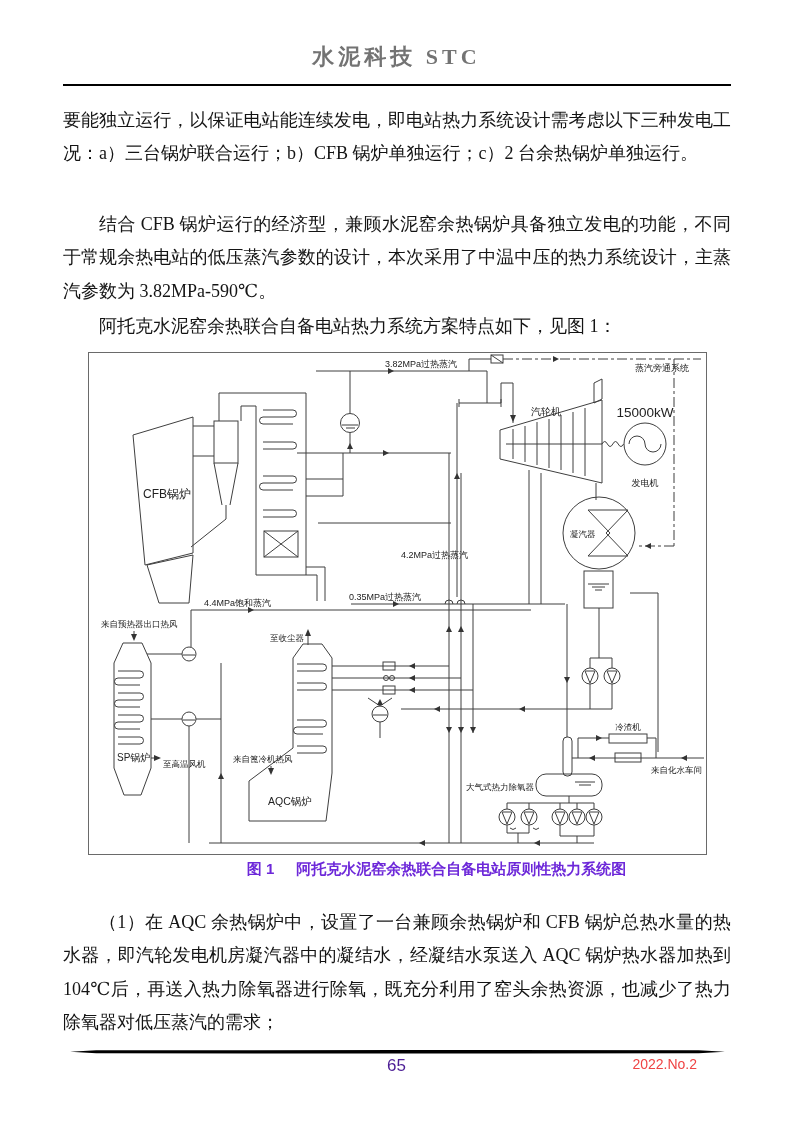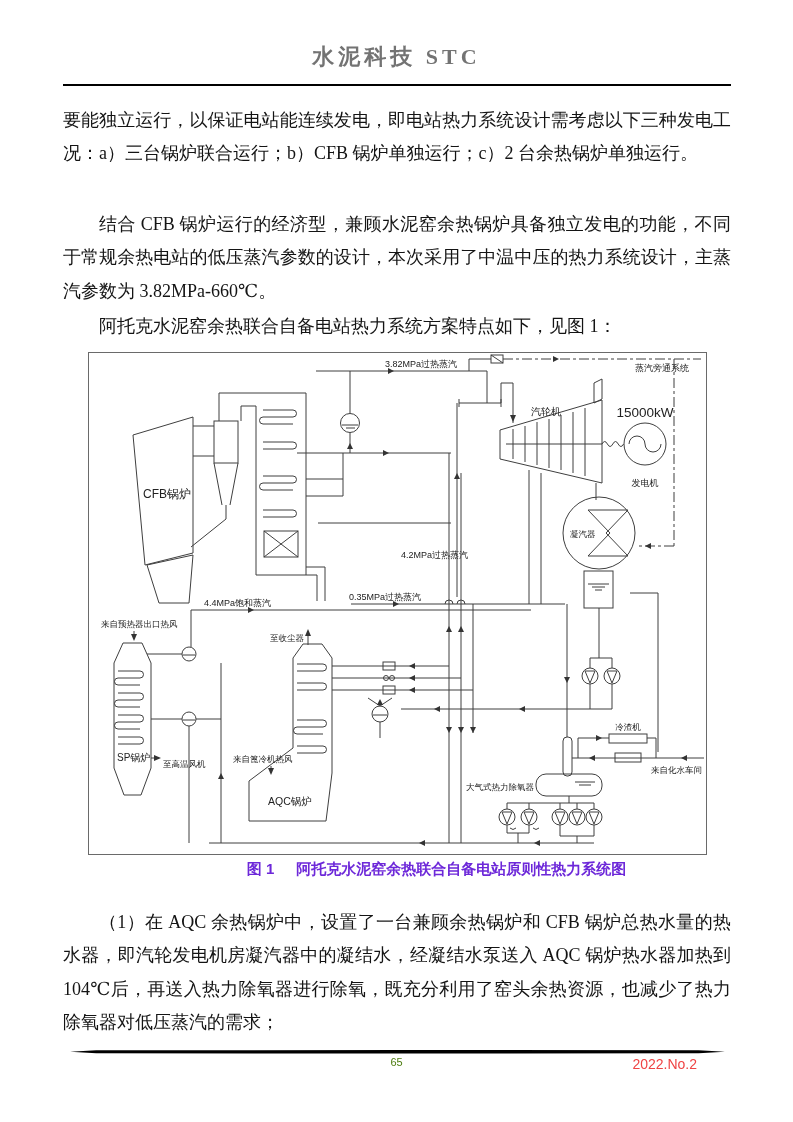--- a/index.html
+++ b/index.html
@@ -15,38 +15,38 @@
   #p1{top:86px;} #p2{top:190px;} #p3{top:292px;} #p4{top:888px;}
   .figure-box{position:absolute;top:352px;left:88px;width:617px;height:501px;
        border:1px solid #6a6a6a;background:#fff;}
   .figure-caption{position:absolute;top:860px;left:0;width:793px;text-align:center;
        font-family:"Liberation Sans","DejaVu Sans",sans-serif;font-weight:700;
        font-size:15px;color:#6d28d9;padding-left:40px;}
   .figure-caption .gap{display:inline-block;width:22px;}
   .footer-rule{position:absolute;top:1050px;left:70px;width:655px;height:3.6px;background:#000;
        clip-path:polygon(0 50%,4% 8%,50% 0,96% 8%,100% 50%,96% 92%,50% 100%,4% 92%);}
   .footer-page{position:absolute;top:1056px;left:0;width:793px;text-align:center;
-       font-family:"Liberation Sans","DejaVu Sans",sans-serif;font-size:11px;color:#4d7c0f;}
+       font-family:"Liberation Sans","DejaVu Sans",sans-serif;font-size:17px;color:#4c1d95;}
   .footer-issue{position:absolute;top:1056px;right:96px;
        font-family:"Liberation Sans","DejaVu Sans",sans-serif;font-size:14px;color:#ef4444;}
   svg .ln{fill:none;stroke:#3f3f3f;stroke-width:1;}
   svg .lnd{fill:none;stroke:#3f3f3f;stroke-width:1;stroke-dasharray:10 3 3 3;}
   svg .ar{fill:#333;stroke:none;}
   svg text{fill:#222;font-family:"Liberation Sans","DejaVu Sans",sans-serif;}
 </style>
 </head>
 <body>
 
 <div class="page">
 
   <div class="journal-title">水泥科技 STC</div>
   <div class="header-rule"></div>
 
   <p class="para" id="p1">要能独立运行，以保证电站能连续发电，即电站热力系统设计需考虑以下三种发电工况：a）三台锅炉联合运行；b）CFB 锅炉单独运行；c）2 台余热锅炉单独运行。</p>
-  <p class="para indent" id="p2">结合 CFB 锅炉运行的经济型，兼顾水泥窑余热锅炉具备独立发电的功能，不同于常规余热电站的低压蒸汽参数的设计，本次采用了中温中压的热力系统设计，主蒸汽参数为 3.82MPa-660℃。</p>
+  <p class="para indent" id="p2">结合 CFB 锅炉运行的经济型，兼顾水泥窑余热锅炉具备独立发电的功能，不同于常规余热电站的低压蒸汽参数的设计，本次采用了中温中压的热力系统设计，主蒸汽参数为 3.82MPa-590℃。</p>
   <p class="para indent" id="p3">阿托克水泥窑余热联合自备电站热力系统方案特点如下，见图 1：</p>
 
   <div class="figure-box">
     <svg width="615" height="499" viewBox="0 0 615 499">
 
       <g>
         <polygon class="ln" points="44,82 104,64 104,200 56,212"></polygon>
         <polygon class="ln" points="58,212 104,202 100,250 70,250"></polygon>
         <text x="54" y="145" font-size="12">CFB锅炉</text>
 

